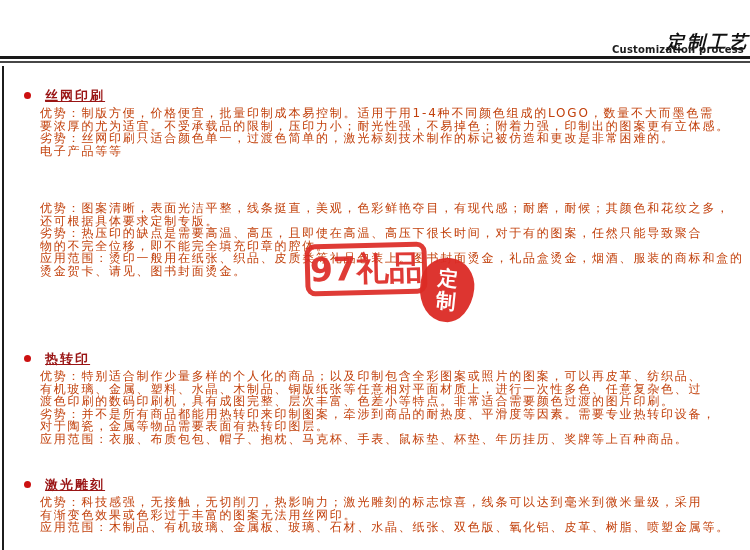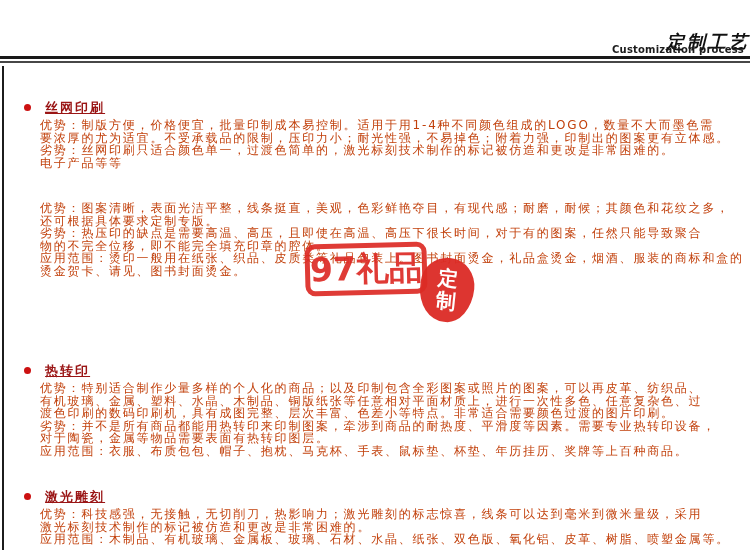--- a/index.html
+++ b/index.html
@@ -8,21 +8,21 @@
   
   .page-title{position:absolute;top:30px;left:22px;width:728px;text-align:right;
               font-size:18px;font-weight:bold;color:#111;letter-spacing:3px;font-style:italic;}
   .page-subtitle{position:absolute;top:44px;right:6px;font-size:10px;font-weight:bold;
                  color:#1c1c1c;letter-spacing:0.2px;}
   .double-rule{position:absolute;top:56px;left:0;width:750px;height:2px;
                border-top:3px solid #181818;border-bottom:2px solid #474747;}
   .vline{position:absolute;left:2px;top:66px;width:2px;height:484px;background:#1c1c1c;}
   
   .sec{position:absolute;left:24px;right:4px;}
-  .sec-head{height:15px;line-height:15px;white-space:nowrap;margin-top:12px;}
+  .sec-head{height:15px;line-height:15px;white-space:nowrap;}
   .bullet{display:inline-block;width:7px;height:7px;border-radius:50%;
           background:#cc1111;margin-right:9px;vertical-align:1px;}
   .sec-title{font-size:13px;font-weight:bold;color:#9a1515;text-decoration:underline;
              letter-spacing:2px;vertical-align:middle;}
   .sec-body{margin-top:5px;margin-left:16px;}
   .bl{font-size:12px;line-height:12.6px;height:12.6px;letter-spacing:1.8px;
       color:#c2410c;white-space:nowrap;}
   
   .wm-box{position:absolute;left:305px;top:243px;width:112px;height:42px;
           border:5px solid #dd2b25;border-radius:10px;display:flex;align-items:center;
@@ -83,21 +83,21 @@
     </div>
   </section>
 
   <section class="sec" style="top:476px">
     <div class="sec-head">
       <span class="bullet"></span>
       <span class="sec-title">激光雕刻</span>
     </div>
     <div class="sec-body">
       <div class="bl">优势：科技感强，无接触，无切削刀，热影响力；激光雕刻的标志惊喜，线条可以达到毫米到微米量级，采用</div>
-      <div class="bl">激光标刻技术制作的标记被仿造和更改是非常困难的。</div>
+      <div class="bl">有渐变色效果或色彩过于丰富的图案无法用丝网印。</div>
       <div class="bl">应用范围：木制品、有机玻璃、金属板、玻璃、石材、水晶、纸张、双色版、氧化铝、皮革、树脂、喷塑金属等。</div>
     </div>
   </section>
 
   <div class="wm-box">
     <span class="wm-text">97礼品</span>
   </div>
   <div class="wm-seal">
     <span>定</span>
     <span>制</span>

